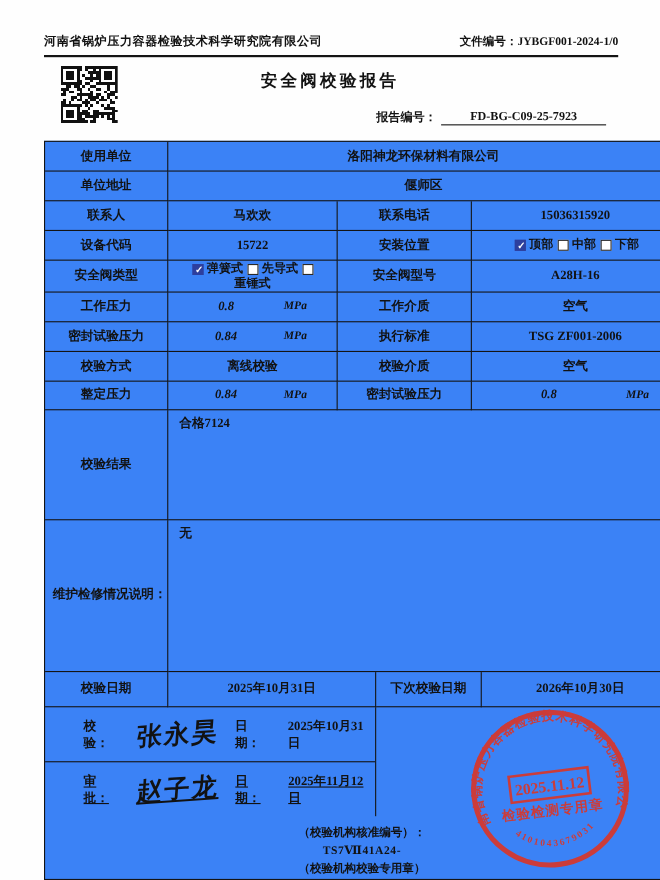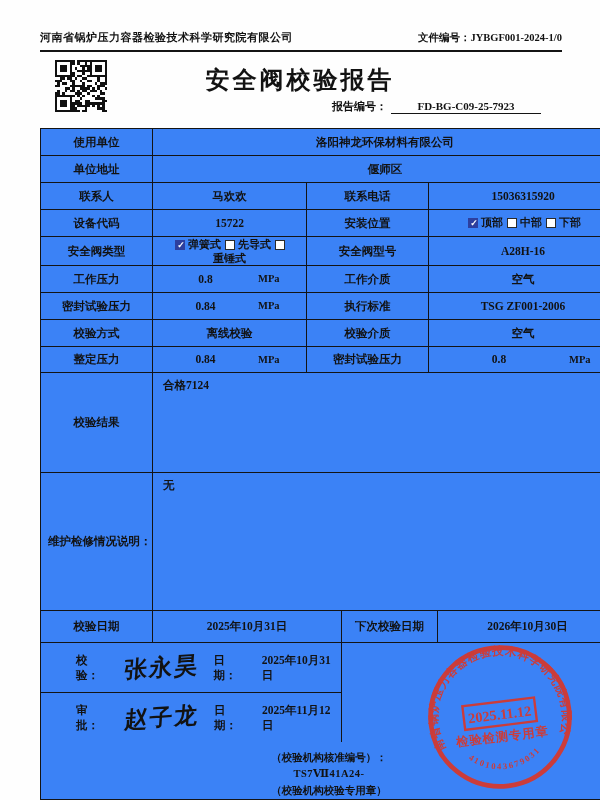--- a/index.html
+++ b/index.html
@@ -9,60 +9,60 @@
 
   
   .top-header { display:flex; justify-content:space-between; align-items:flex-end;
                 padding:30px 38px 5px 40px; }
   .company { font-size:11px; font-weight:700; letter-spacing:.5px; }
   .doc-no { font-size:10.5px; font-weight:700; white-space:nowrap; }
   .header-rule { margin:0 38px 0 40px; border-top:2.5px solid #141414; }
 
   .title-block { position:relative; height:72px; }
   .qr { position:absolute; left:55px; top:8px; width:52px; height:52px; }
-  .title { text-align:center; font-size:24px; font-weight:800; letter-spacing:3px; padding-top:12px; }
-  .report-no { position:absolute; left:332px; top:47px; display:flex; align-items:flex-end;
+  .title { text-align:center; font-size:15px; font-weight:800; letter-spacing:3px; padding-top:12px; }
+  .report-no { position:absolute; left:342px; top:47px; display:flex; align-items:flex-end;
                font-size:11px; font-weight:700; }
   .report-no .rvalue { display:inline-block; width:150px; text-align:center;
                        border-bottom:1.6px solid #141414; padding-bottom:1px; margin-left:4px; }
 
   
   .tbl { margin:4px 38px 0 40px; width:578px; border:1.8px solid #141414; background:#3b82f6; }
   .tr { display:flex; }
   .td { display:flex; align-items:center; justify-content:center;
         border-right:1.5px solid #141414; border-bottom:1.5px solid #141414;
         font-size:11.5px; font-weight:700; line-height:1.25; text-align:center; }
   .td:last-child { border-right:none; }
   .c1{width:112px;} .c2{width:154px;} .c3{width:122px;} .c4{flex:1;}
   .d1{width:112px;} .d2{width:189px;} .d3{width:96px;} .d4{flex:1;}
   .h27{height:27px;} .h29{height:29px;} .h26{height:26px;}
   .h100{height:100px;} .h138{height:138px;} .h32{height:32px;}
   .span3 { flex:1; }
   .topleft { align-items:flex-start !important; justify-content:flex-start !important;
              padding:5px 10px; text-align:center; }
   .leftlbl { justify-content:flex-start !important; padding-left:7px; text-align:left; }
 
-  .unitcell { gap:0; }
+  .unitcell { gap:0;font-style:italic; }
   .unitcell .v { flex:1; text-align:center; }
   .unitcell .u { width:48px; text-align:left; font-size:10.5px; }
 
   .cbgroup { flex-wrap:wrap; padding:1px 3px; column-gap:1px; }
   .cb { display:inline-block; width:10px; height:10px; border:1.6px solid #2a2a2a;
         margin:0 2px 0 3px; position:relative; background:#fff; flex:none; }
   .cb.checked { background:#2d3f9e; border-color:#2d3f9e; }
   .cb.checked::after { content:"✓"; position:absolute; left:0; top:-2px; width:10px;
                        color:#fff; font-size:9px; line-height:12px; text-align:center; }
   .cblabel { font-size:11px; }
 
   
   .sigwrap { display:flex;flex-direction:column; }
   .sigleft { width:301px; border-right:1.5px solid #141414; }
   .sigrow { display:flex; align-items:center; border-bottom:1.5px solid #141414;
             font-size:11.5px; font-weight:700; padding-left:35px; }
-  .sigrow.last { border-bottom:none; }
+  .sigrow.last { border-bottom:none;text-decoration:underline; }
   .h50{height:50px;} .h49{height:49px;}
   .signame { font-size:23px; font-weight:700; letter-spacing:2px; width:105px; text-align:center;
              transform:rotate(-4deg) skewX(-8deg); font-family:"DejaVu Sans",sans-serif; }
   .sigdate { margin-left:14px; }
   .sigright { flex:1; padding-top:8px; font-size:10.5px; font-weight:700; text-align:center;
               line-height:1.55; }
   .sigright .ln2 { letter-spacing:.5px; }
 
   
   .stamp { position:absolute; left:424px; top:641px; width:152px; height:152px;

